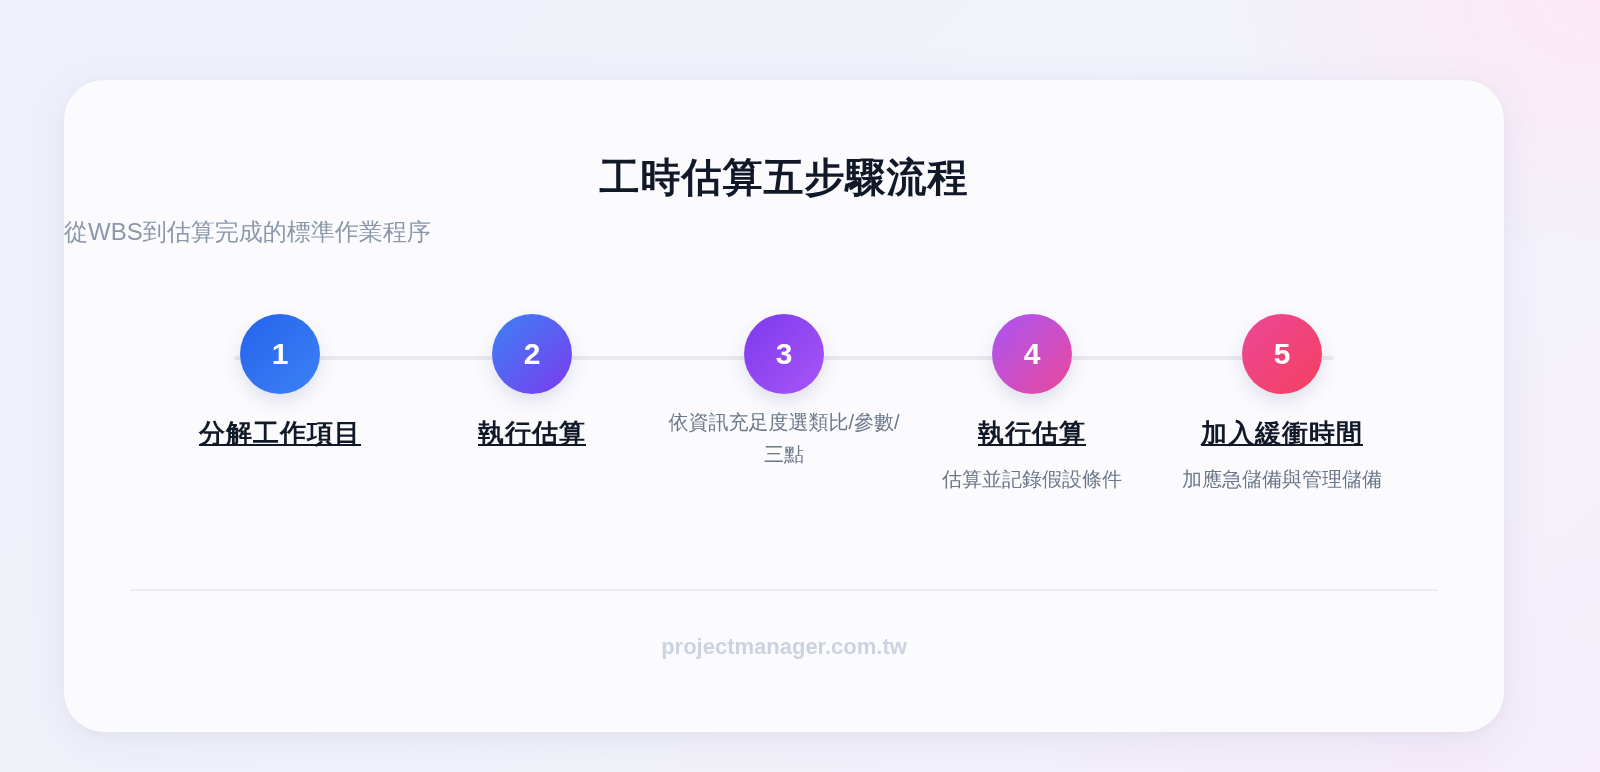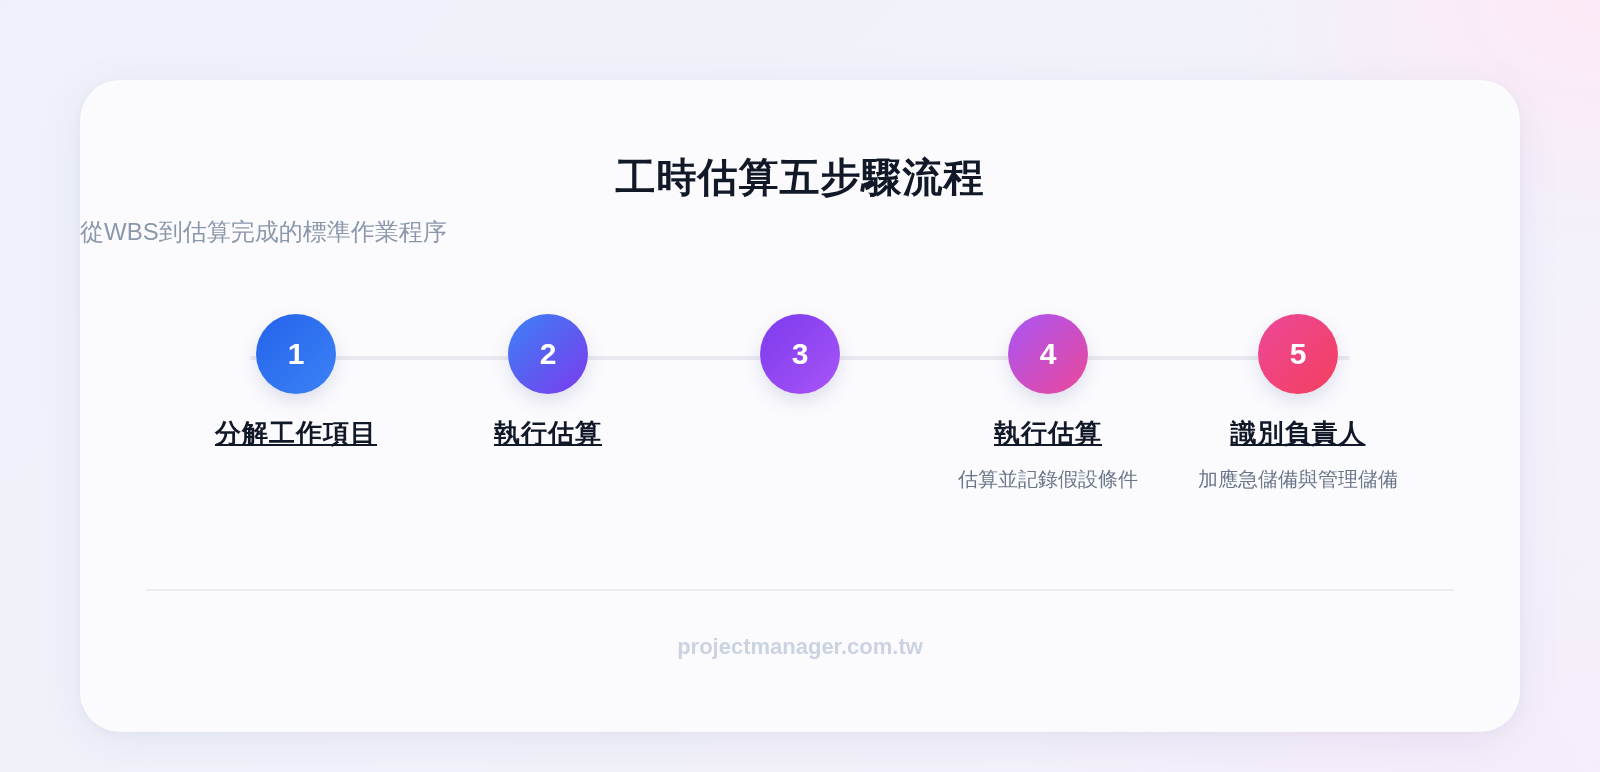--- a/index.html
+++ b/index.html
@@ -12,21 +12,21 @@
   }
   body {
     background:
       radial-gradient(ellipse 520px 360px at 100% 0%, rgba(253,232,246,0.95), rgba(253,232,246,0) 70%),
       radial-gradient(ellipse 600px 400px at 90% 100%, rgba(245,236,250,0.9), rgba(245,236,250,0) 70%),
       linear-gradient(135deg, #eef1fa 0%, #f1f2fa 50%, #f5f0fa 100%);
     position: relative;
   }
   .card {
     position: absolute;
-    left: 80px;
+    left: 64px;
     top: 80px;
     width: 1440px;
     height: 652px;
     border-radius: 40px;
     background: #fbfbfe;
     box-shadow: 0 10px 40px rgba(120, 120, 170, 0.10), 0 2px 8px rgba(120,120,170,0.05);
   }
   .title {
     position: absolute;
     left: 0; right: 0;
@@ -126,33 +126,34 @@
     <div class="circle" style="background:linear-gradient(135deg,#3b82f6,#7c3aed);">
       <span>2</span>
     </div>
     <div class="step-title">執行估算</div>
   </div>
 
   <div class="step" style="left:720px;">
     <div class="circle" style="background:linear-gradient(135deg,#7c3aed,#a855f7);">
       <span>3</span>
     </div>
+    <div class="step-desc">依資訊充足度選類比/參數/三點</div>
   </div>
 
   <div class="step" style="left:968px;">
     <div class="circle" style="background:linear-gradient(135deg,#a855f7,#ec4899);">
       <span>4</span>
     </div>
     <div class="step-title">執行估算</div>
     <div class="step-desc">估算並記錄假設條件</div>
   </div>
 
   <div class="step" style="left:1218px;">
     <div class="circle" style="background:linear-gradient(135deg,#ec4899,#f43f5e);">
       <span>5</span>
     </div>
-    <div class="step-title">識別負責人</div>
+    <div class="step-title">加入緩衝時間</div>
     <div class="step-desc">加應急儲備與管理儲備</div>
   </div>
 
   <div class="divider"></div>
   <div class="footer">projectmanager.com.tw</div>
 </div>
 
 </body></html>

